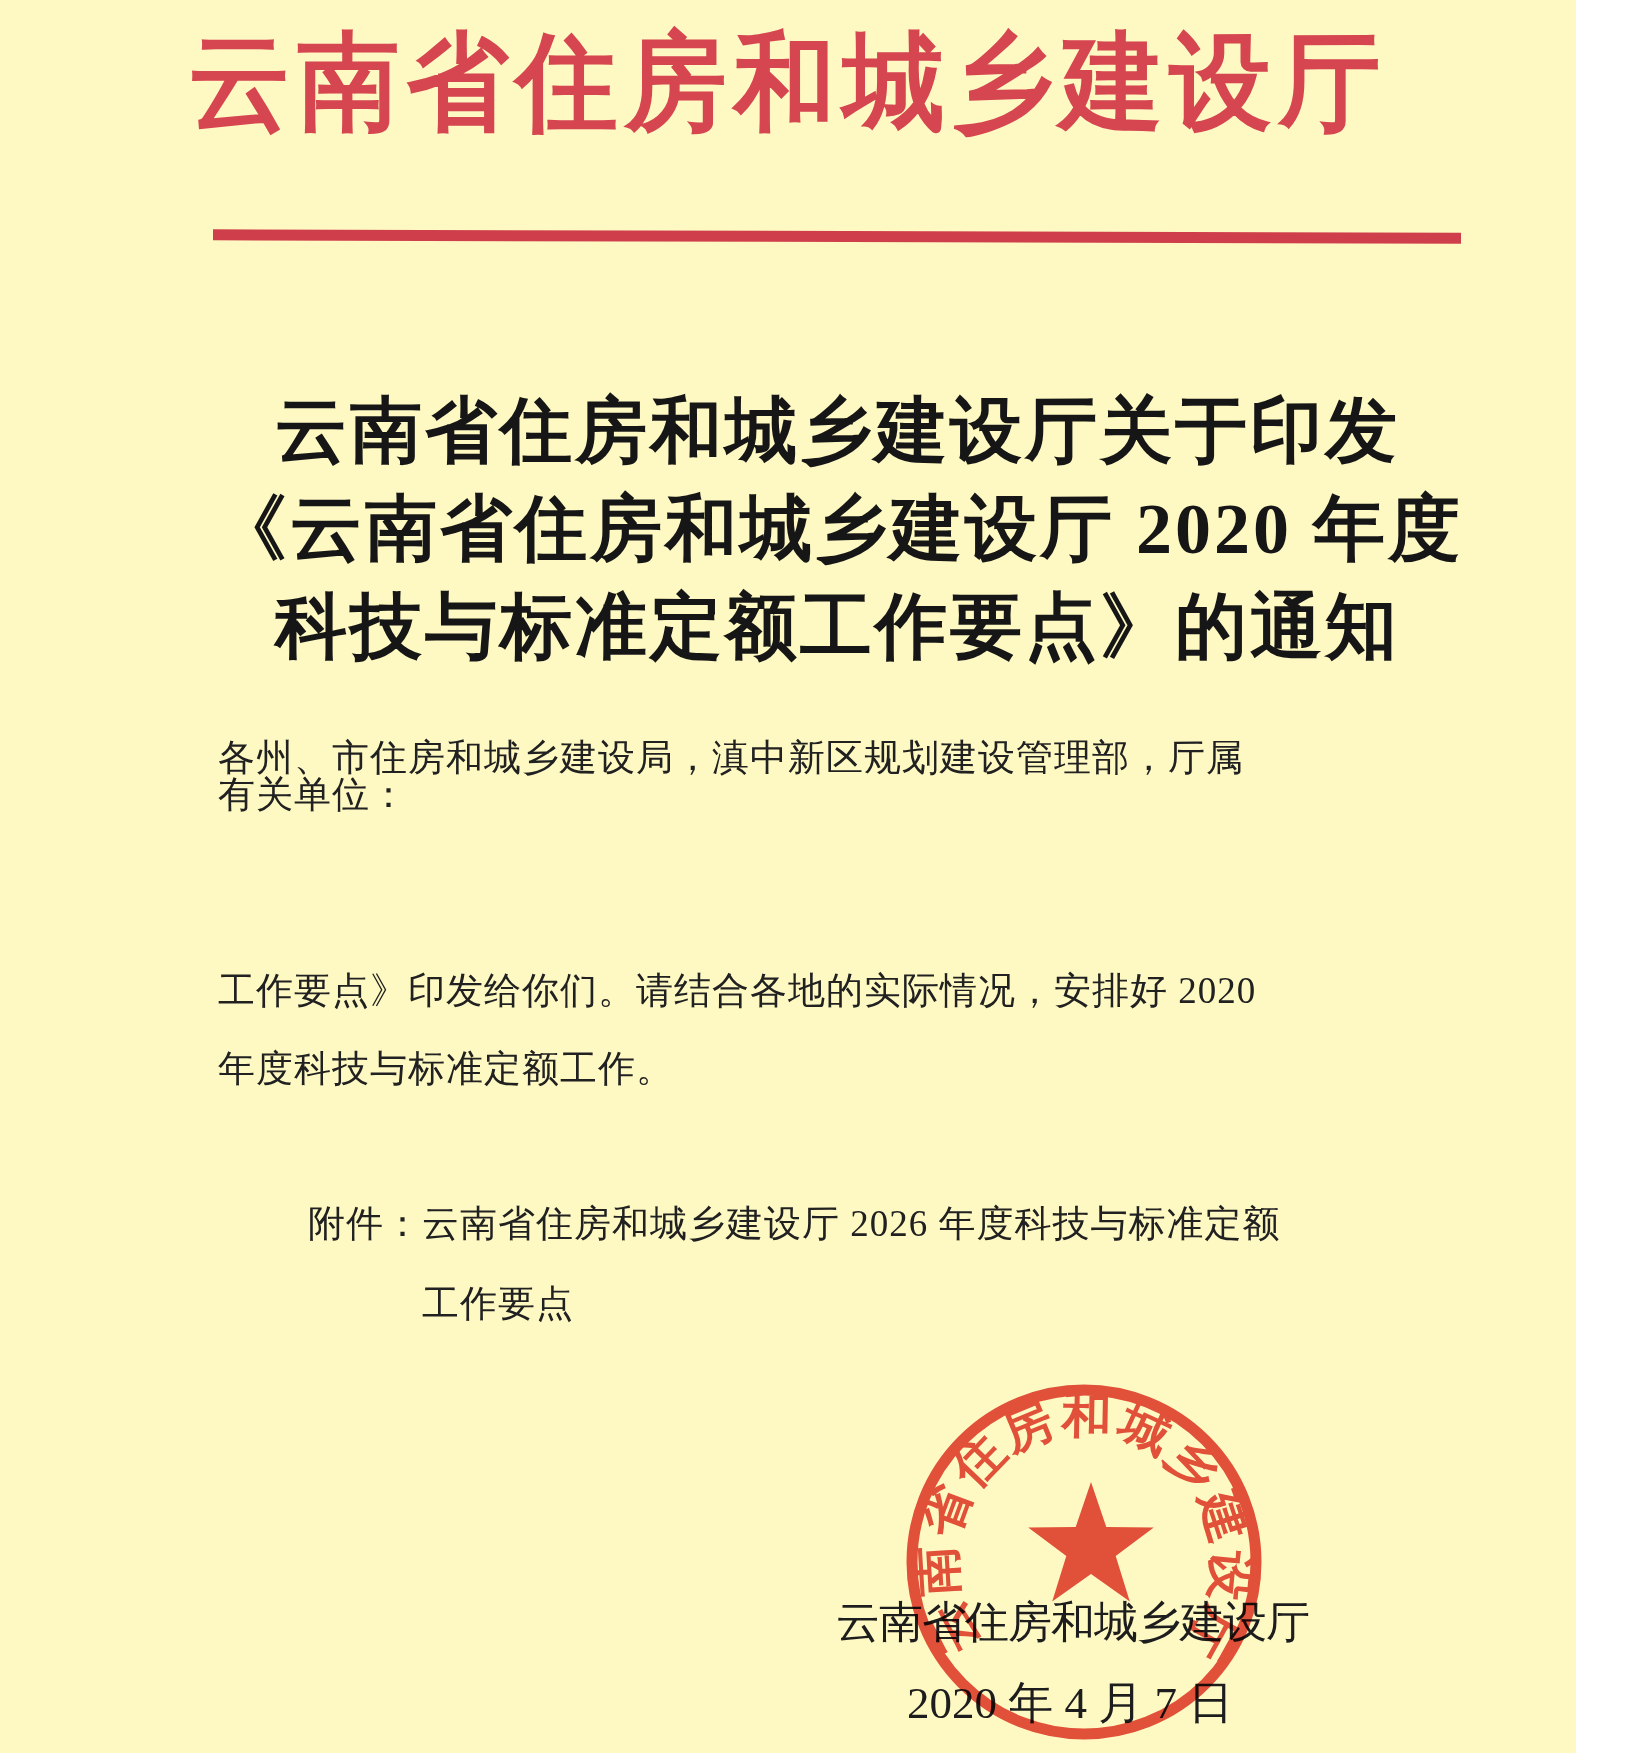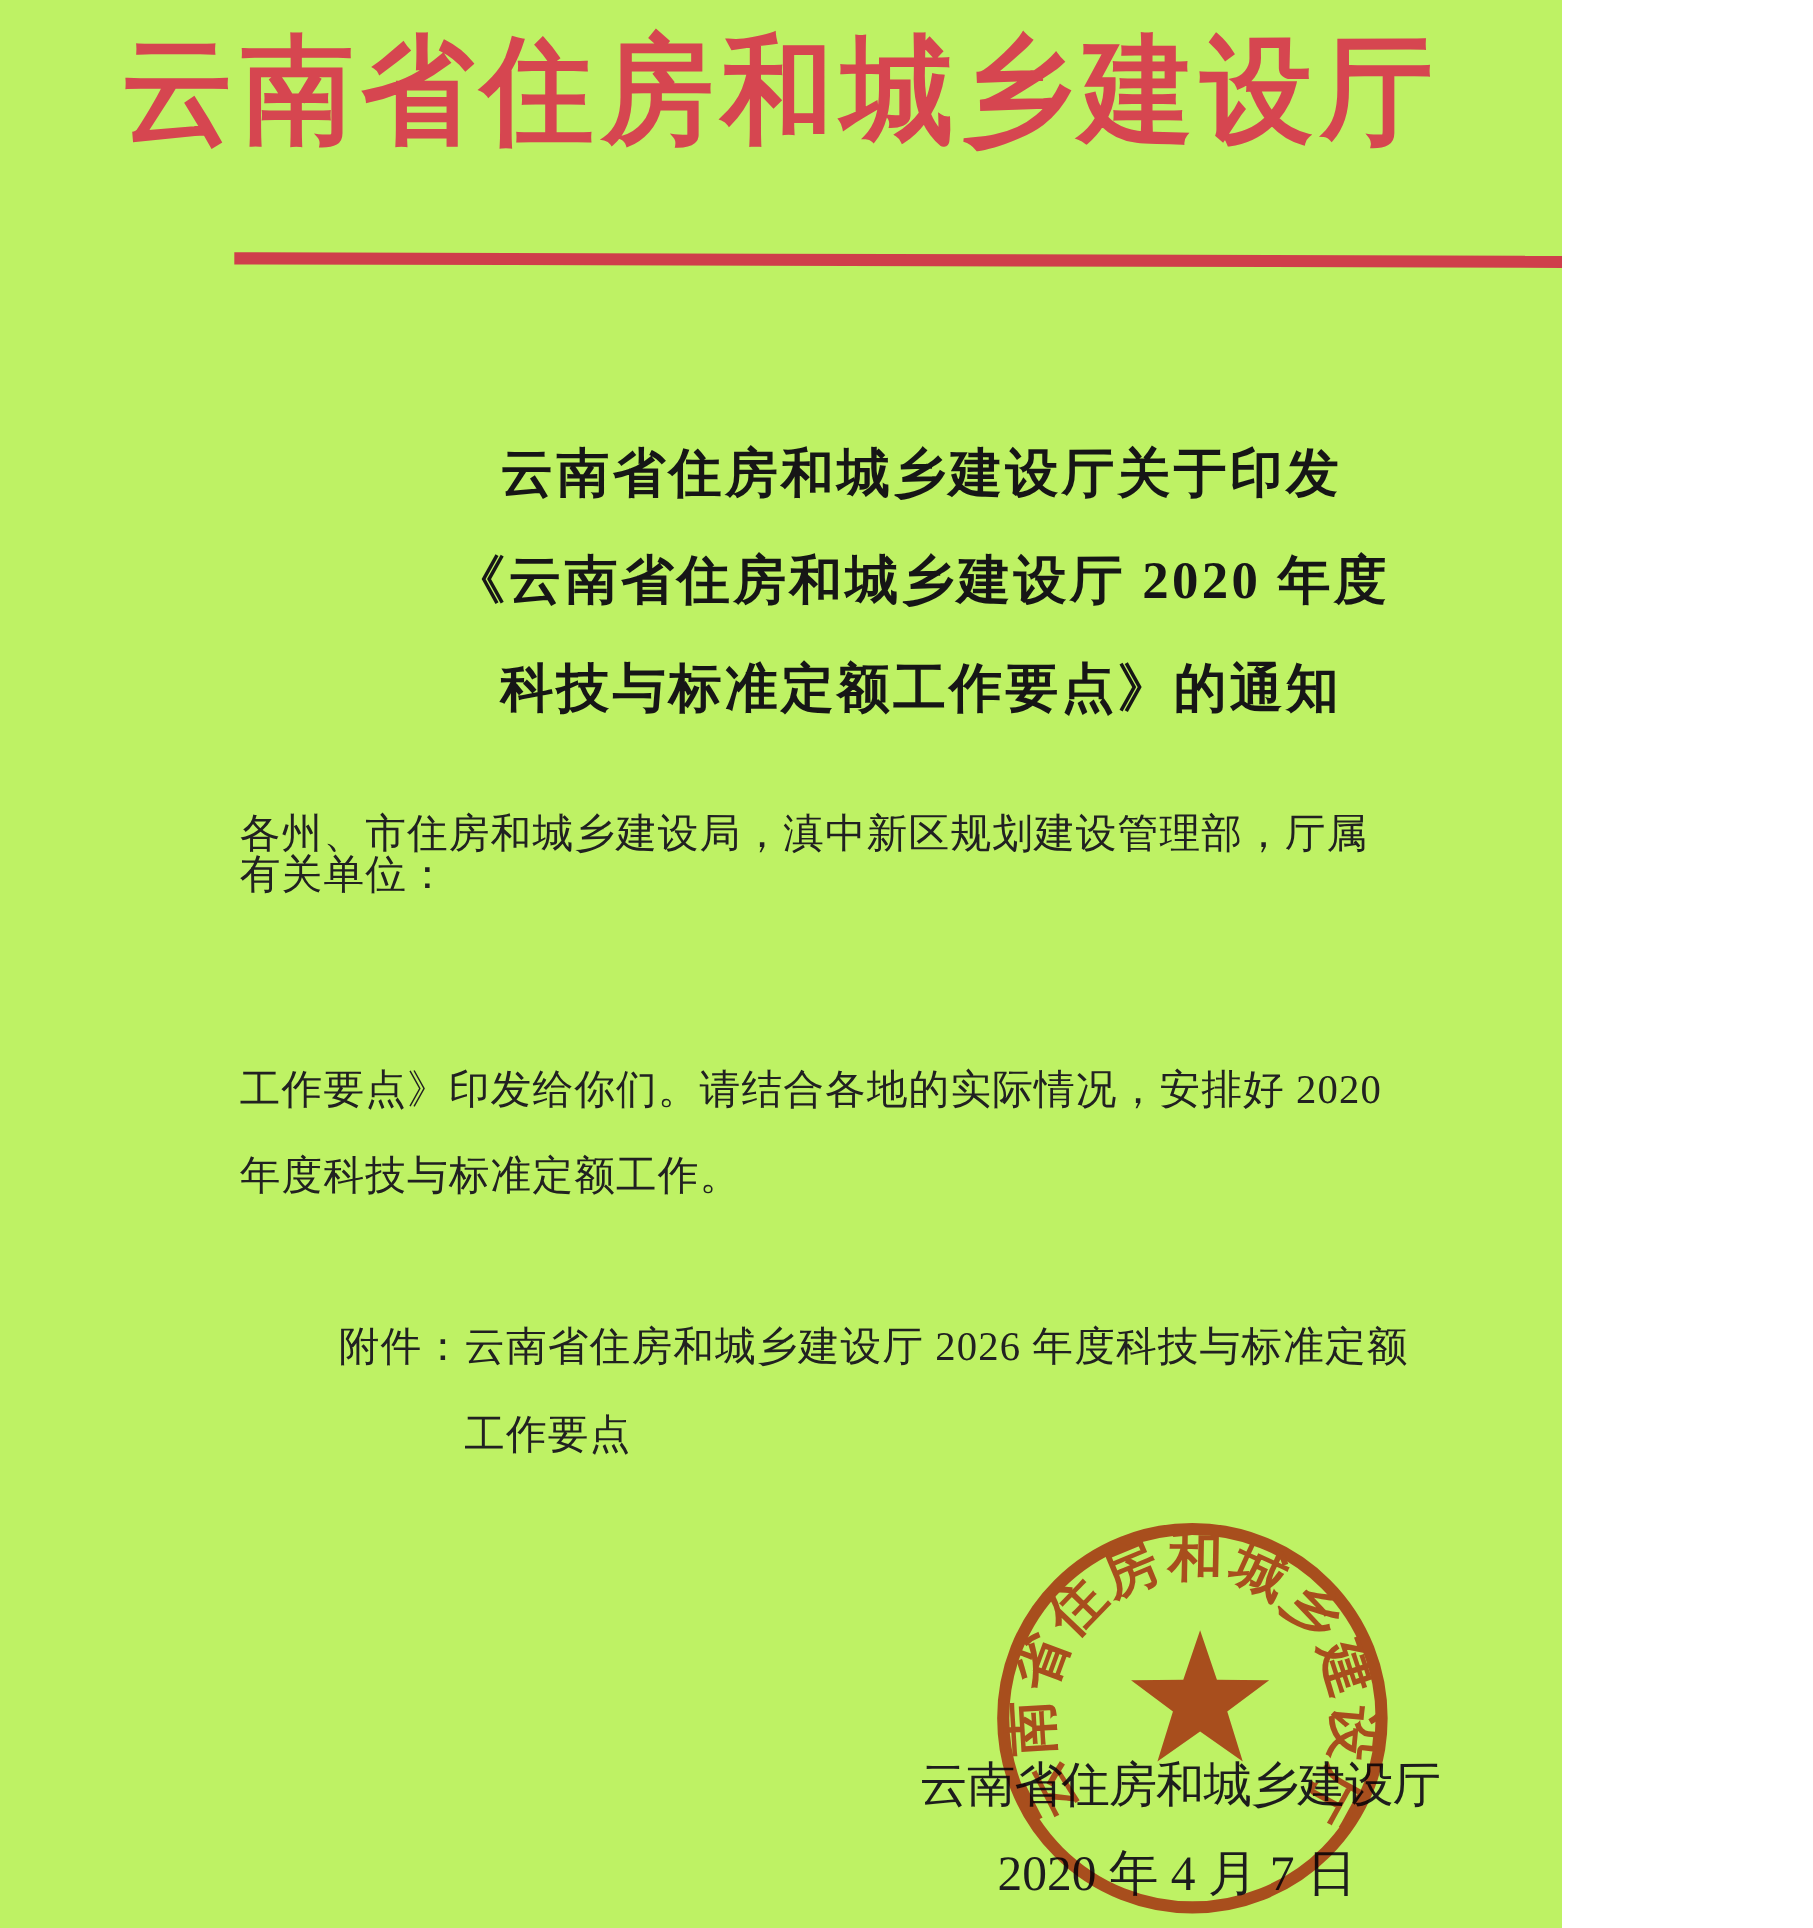--- a/index.html
+++ b/index.html
@@ -1,21 +1,21 @@
 <!DOCTYPE html>
 <html style="--header-red: #d64650; --rule-red: #cf3f4b; --seal-red: #e0453b; --ink-black: #1f1f1f;"><head>
 <meta charset="utf-8">
 <style>
   html, body { margin: 0; padding: 0; background: #ffffff; }
 
   .page {
     position: relative;
-    width: 1420px;
+    width: 1576px;
     height: 1753px;
-    background: #bef264;
+    background: #fef9c3;
     overflow: hidden;
     font-family: "Liberation Serif", "DejaVu Serif", serif;
     color: var(--ink-black, #1f1f1f);
   }
 
   
   .agency-header {
     position: absolute;
     top: 12px; left: 0;
     width: 100%;
@@ -36,21 +36,21 @@
     background: var(--rule-red, #cf3f4b);
     transform: rotate(0.15deg);
   }
 
   
   .doc-title {
     position: absolute;
     top: 382px; left: 215px;
     width: 1245px;
     text-align: center;
-    font-size: 48px;
+    font-size: 72px;
     line-height: 98px;
     font-weight: bold;
     color: #161616;
     letter-spacing: 3px;
     white-space: nowrap;
   }
 
   
   .bline {
     position: absolute;

